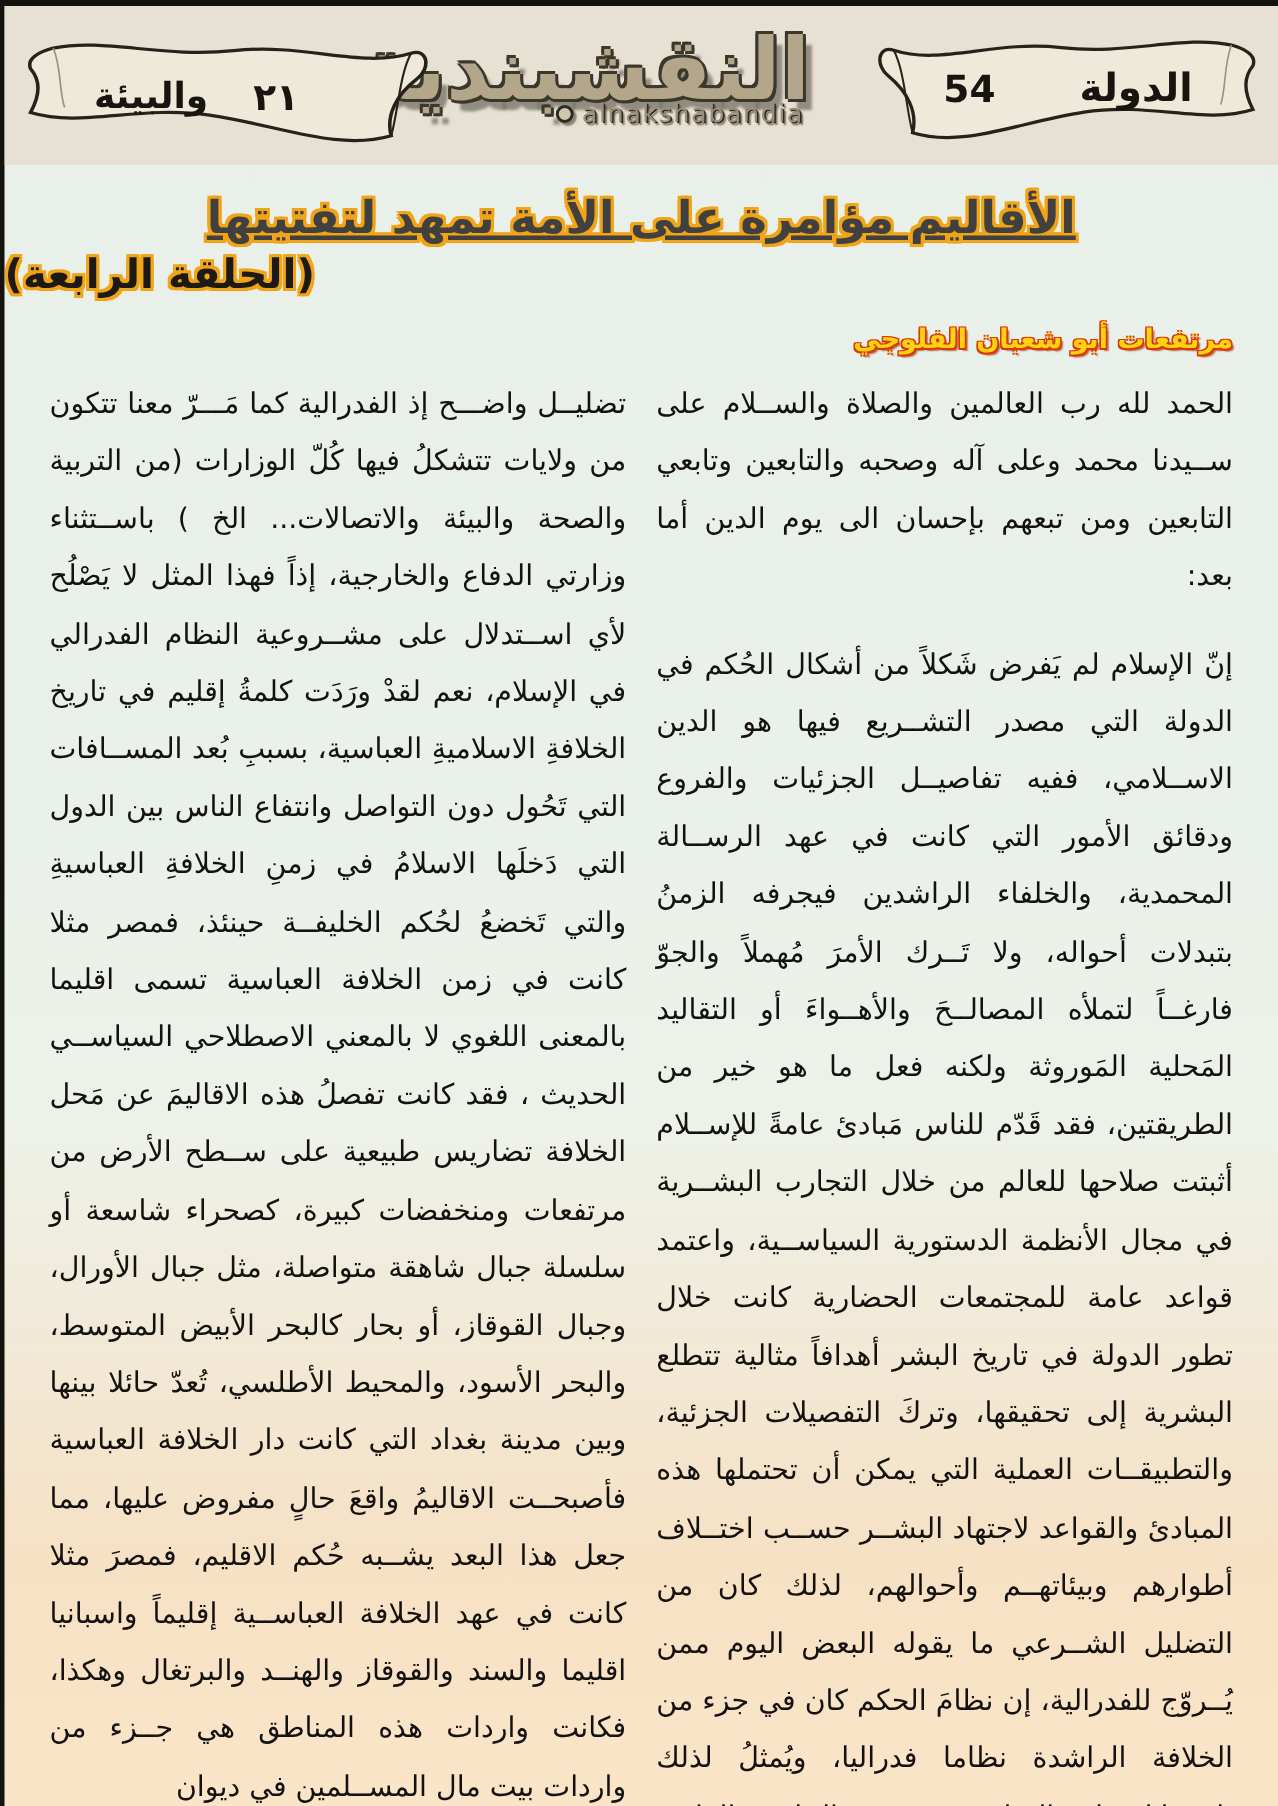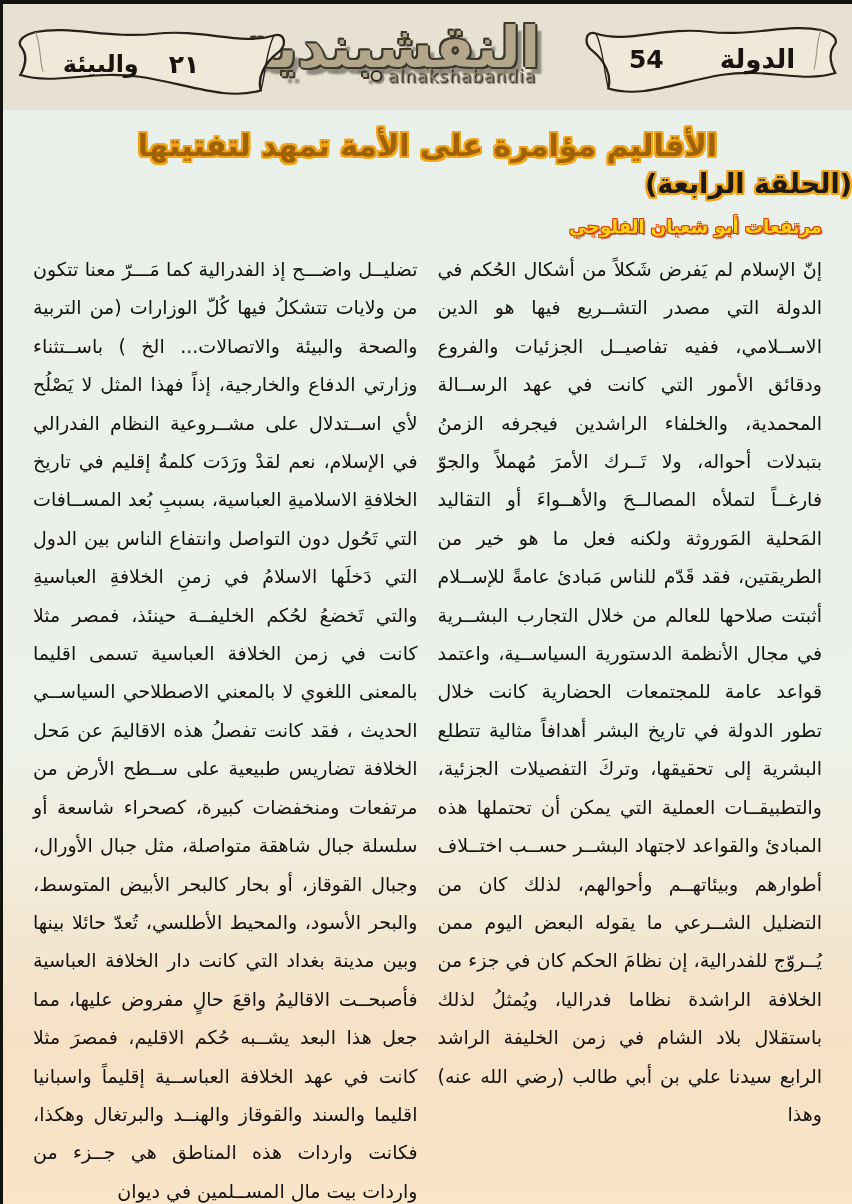--- a/index.html
+++ b/index.html
@@ -51,26 +51,27 @@
     letter-spacing:1px;
   }
   .logo-dot{
     width:8px;height:8px;border:2px solid #2e2a20;border-radius:50%;
     background:#cfc6af;box-shadow:2px 2px 1px rgba(46,42,32,.5);
   }
   
   .title{
     margin-top:16px;text-align:center;
     font-size:30px;font-weight:bold;line-height:40px;
-    color:#a16207;
+    color:#404040;
     text-shadow:-2px -2px 0 #f0a416,2px -2px 0 #f0a416,-2px 2px 0 #f0a416,2px 2px 0 #f0a416,
                 -2px 0 0 #f0a416,2px 0 0 #f0a416,0 -2px 0 #f0a416,0 2px 0 #f0a416;
+    text-decoration:underline;
   }
   .subtitle{
-    text-align:right;font-size:27px;font-weight:bold;line-height:36px;
+    text-align:left;font-size:27px;font-weight:bold;line-height:36px;
     color:#1d1a15;
     text-shadow:-2px -2px 0 #f0a416,2px -2px 0 #f0a416,-2px 2px 0 #f0a416,2px 2px 0 #f0a416,
                 -2px 0 0 #f0a416,2px 0 0 #f0a416,0 -2px 0 #f0a416,0 2px 0 #f0a416;
   }
   
   .author-row{padding:14px 30px 0;height:32px;}
   .author{
     display:inline-block;text-align:left;
     font-size:18px;font-weight:bold;color:#ffd214;
     text-shadow:-1px -1px 0 #d93a00,1px -1px 0 #d93a00,-1px 1px 0 #d93a00,1px 1px 0 #d93a00,
@@ -130,18 +131,19 @@
 
 <div class="title">الأقاليم مؤامرة على الأمة تمهد لتفتيتها</div>
 <div class="subtitle">(الحلقة الرابعة)</div>
 
 <div class="author-row">
   <span class="author">مرتفعات أبو شعبان الفلوجي</span>
 </div>
 
 <div class="columns">
   <div class="column">
+      <p class="body-para">الحمد لله رب العالمين والصلاة والســلام على ســيدنا محمد وعلى آله وصحبه والتابعين وتابعي التابعين ومن تبعهم بإحسان الى يوم الدين أما بعد:</p>
       <p class="body-para">إنّ الإسلام لم يَفرض شَكلاً من أشكال الحُكم في الدولة التي مصدر التشــريع فيها هو الدين الاســلامي، ففيه تفاصيــل الجزئيات والفروع ودقائق الأمور التي كانت في عهد الرســالة المحمدية، والخلفاء الراشدين فيجرفه الزمنُ بتبدلات أحواله، ولا تَــرك الأمرَ مُهملاً والجوّ فارغــاً لتملأه المصالــحَ والأهــواءَ أو التقاليد المَحلية المَوروثة ولكنه فعل ما هو خير من الطريقتين، فقد قَدّم للناس مَبادئ عامةً للإســلام أثبتت صلاحها للعالم من خلال التجارب البشــرية في مجال الأنظمة الدستورية السياســية، واعتمد قواعد عامة للمجتمعات الحضارية كانت خلال تطور الدولة في تاريخ البشر أهدافاً مثالية تتطلع البشرية إلى تحقيقها، وتركَ التفصيلات الجزئية، والتطبيقــات العملية التي يمكن أن تحتملها هذه المبادئ والقواعد لاجتهاد البشــر حســب اختــلاف أطوارهم وبيئاتهــم وأحوالهم، لذلك كان من التضليل الشــرعي ما يقوله البعض اليوم ممن يُــروّج للفدرالية، إن نظامَ الحكم كان في جزء من الخلافة الراشدة نظاما فدراليا، ويُمثلُ لذلك باستقلال بلاد الشام في زمن الخليفة الراشد الرابع سيدنا علي بن أبي طالب (رضي الله عنه) وهذا</p>
     </div>
   <div class="column">
       <p class="body-para">تضليــل واضـــح إذ الفدرالية كما مَـــرّ معنا تتكون من ولايات تتشكلُ فيها كُلّ الوزارات (من التربية والصحة والبيئة والاتصالات... الخ ) باســتثناء وزارتي الدفاع والخارجية، إذاً فهذا المثل لا يَصْلُح لأي اســتدلال على مشــروعية النظام الفدرالي في الإسلام، نعم لقدْ ورَدَت كلمةُ إقليم في تاريخ الخلافةِ الاسلاميةِ العباسية، بسببِ بُعد المســافات التي تَحُول دون التواصل وانتفاع الناس بين الدول التي دَخلَها الاسلامُ في زمنِ الخلافةِ العباسيةِ والتي تَخضعُ لحُكم الخليفــة حينئذ، فمصر مثلا كانت في زمن الخلافة العباسية تسمى اقليما بالمعنى اللغوي لا بالمعني الاصطلاحي السياســي الحديث ، فقد كانت تفصلُ هذه الاقاليمَ عن مَحل الخلافة تضاريس طبيعية على ســطح الأرض من مرتفعات ومنخفضات كبيرة، كصحراء شاسعة أو سلسلة جبال شاهقة متواصلة، مثل جبال الأورال، وجبال القوقاز، أو بحار كالبحر الأبيض المتوسط، والبحر الأسود، والمحيط الأطلسي، تُعدّ حائلا بينها وبين مدينة بغداد التي كانت دار الخلافة العباسية فأصبحــت الاقاليمُ واقعَ حالٍ مفروض عليها، مما جعل هذا البعد يشــبه حُكم الاقليم، فمصرَ مثلا كانت في عهد الخلافة العباســية إقليماً واسبانيا اقليما والسند والقوقاز والهنــد والبرتغال وهكذا، فكانت واردات هذه المناطق هي جــزء من واردات بيت مال المســلمين في ديوان</p>
     </div>
 </div>
 
 </body></html>

